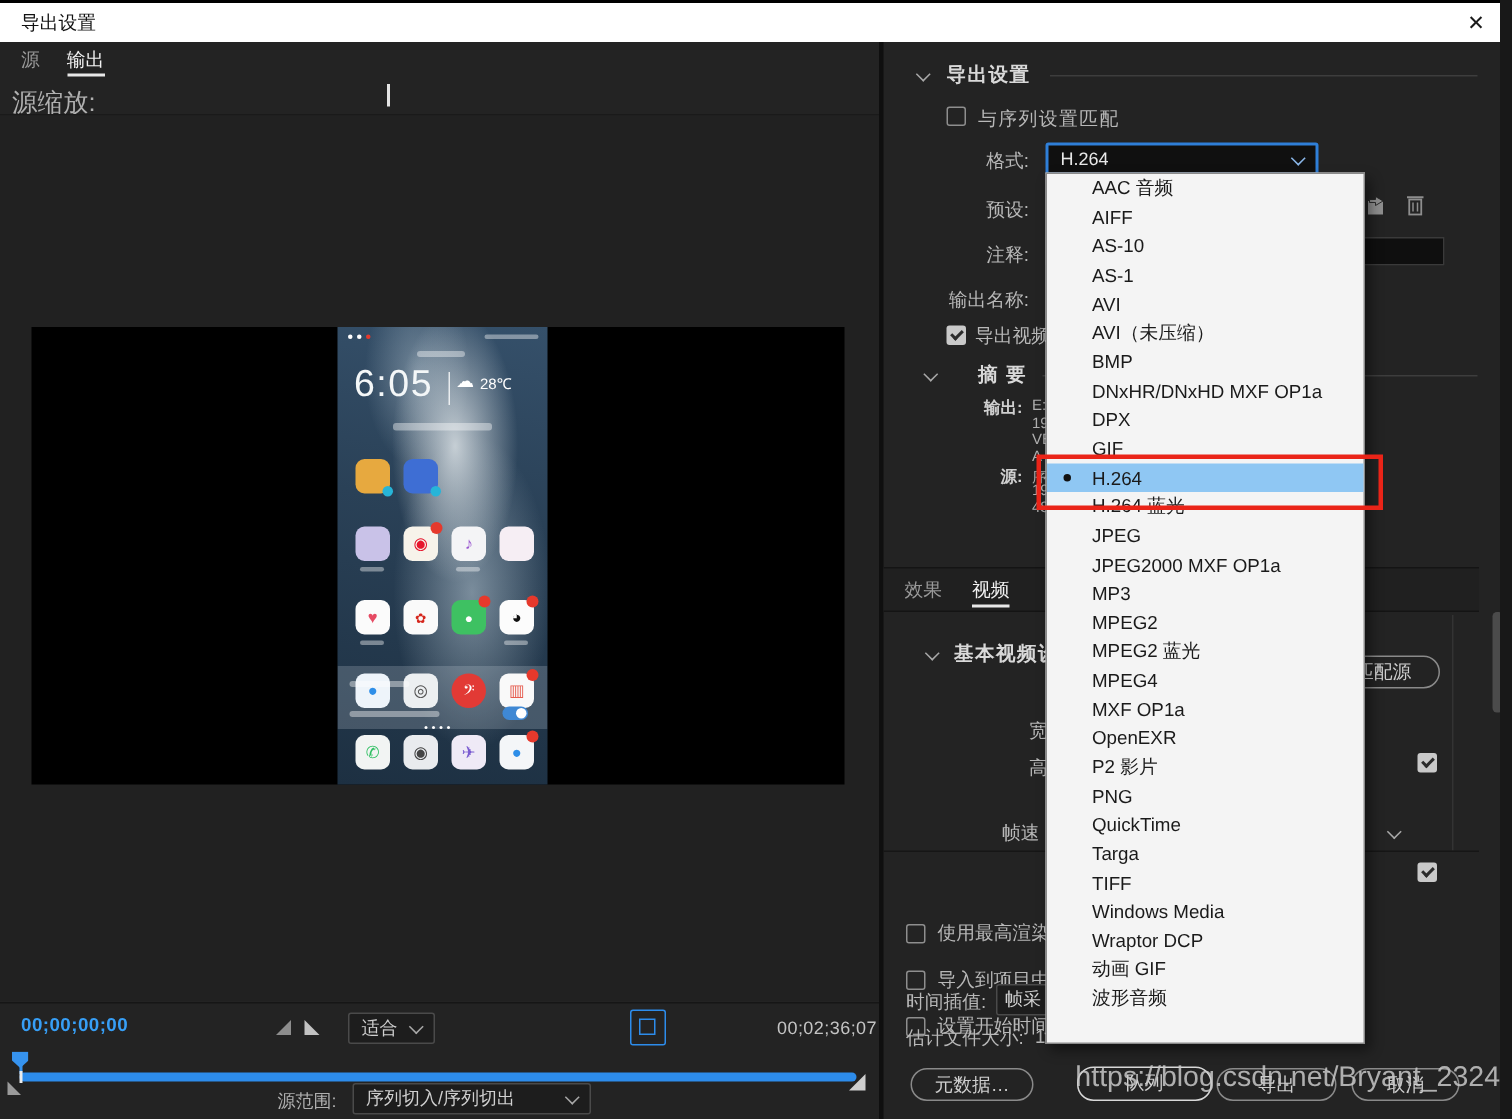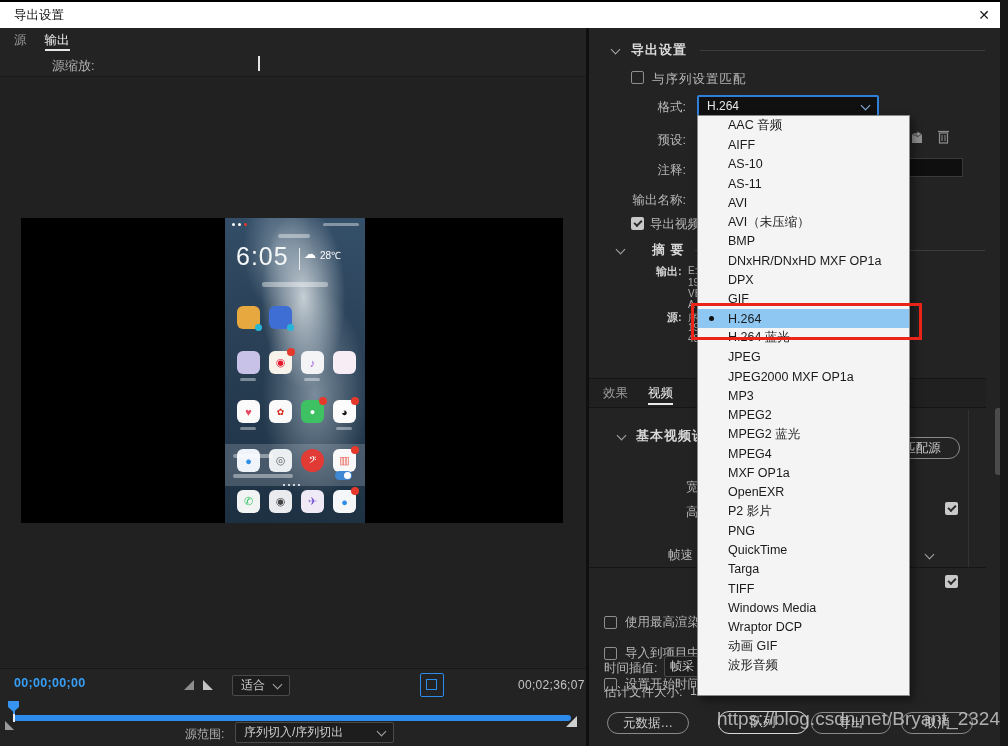--- a/index.html
+++ b/index.html
@@ -14,21 +14,21 @@
   
   .mainbg{left:0;top:28px;width:1000px;height:718px;background:#232323;}
   .vdivider{left:586px;top:28px;width:3px;height:718px;background:#0f0f0f;}
   .edge-right{left:1000px;top:0;width:8px;height:746px;background:#181818;}
   .edge-top{left:0;top:0;width:1008px;height:2px;background:#000;}
   
   .tab{font-size:12.5px;color:#9a9a9a;line-height:24px;position:relative;display:inline-block;margin-right:18px;}
   .tab.active{color:#f2f2f2;}
   .tab.active::after{content:"";position:absolute;left:0;right:0;bottom:1px;height:2px;background:#e8e8e8;}
   .lefttabs{left:14px;top:28px;height:24px;}
-  .zoomlabel{left:8px;top:57px;font-size:13px;color:#b0b0b0;margin-left:44px;}
+  .zoomlabel{left:8px;top:57px;font-size:17px;color:#b0b0b0;}
   .dd{background:#1d1d1d;border:1px solid #4a4a4a;border-radius:2px;color:#d0d0d0;font-size:12px;}
   .dd .txt{position:absolute;left:8px;top:0;line-height:19px;white-space:nowrap;}
   .chev{display:inline-block;width:6px;height:6px;border-right:1.5px solid #a8a8a8;
         border-bottom:1.5px solid #a8a8a8;transform:rotate(45deg);}
   .dd .chev{position:absolute;right:8px;top:5px;}
   .zoomdd{left:64px;top:55px;width:183px;height:19px;}
   .caret{left:258px;top:56px;width:2px;height:15px;background:#e4e4e4;}
   .hline1{left:0;top:76px;width:586px;height:1px;background:#1a1a1a;}
   
   .preview{left:0;top:77px;width:586px;height:590px;background:#212121;}
@@ -356,21 +356,21 @@
       <div class="dd-item">
 
         <span>AIFF</span>
       </div>
       <div class="dd-item">
 
         <span>AS-10</span>
       </div>
       <div class="dd-item">
 
-        <span>AS-11</span>
+        <span>AS-1</span>
       </div>
       <div class="dd-item">
 
         <span>AVI</span>
       </div>
       <div class="dd-item">
 
         <span>AVI（未压缩）</span>
       </div>
       <div class="dd-item">

